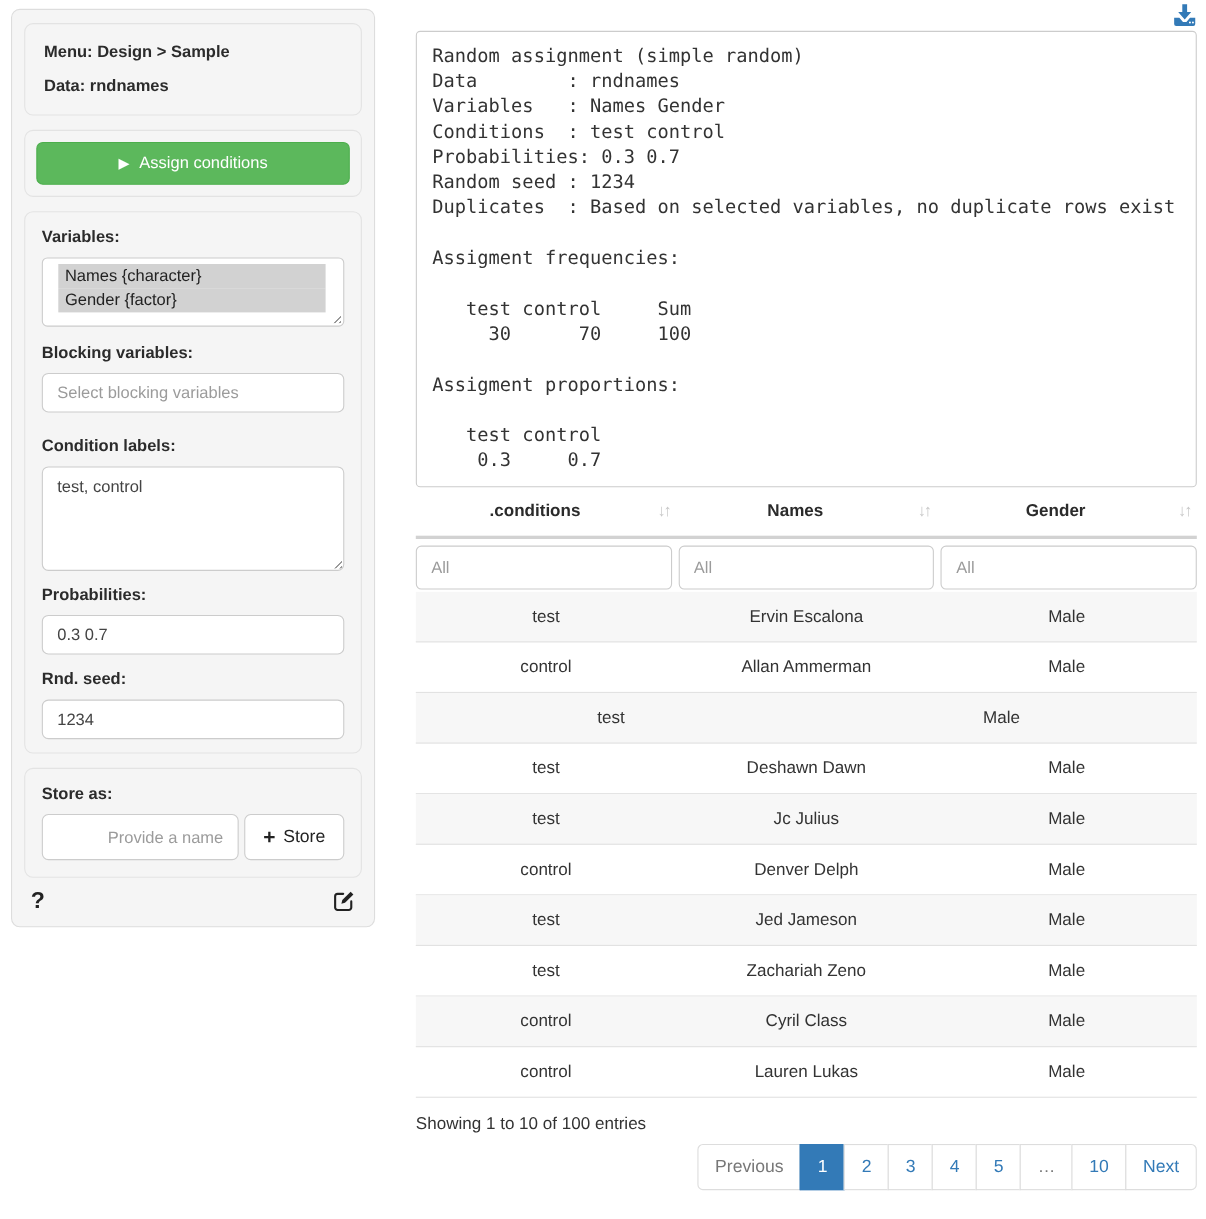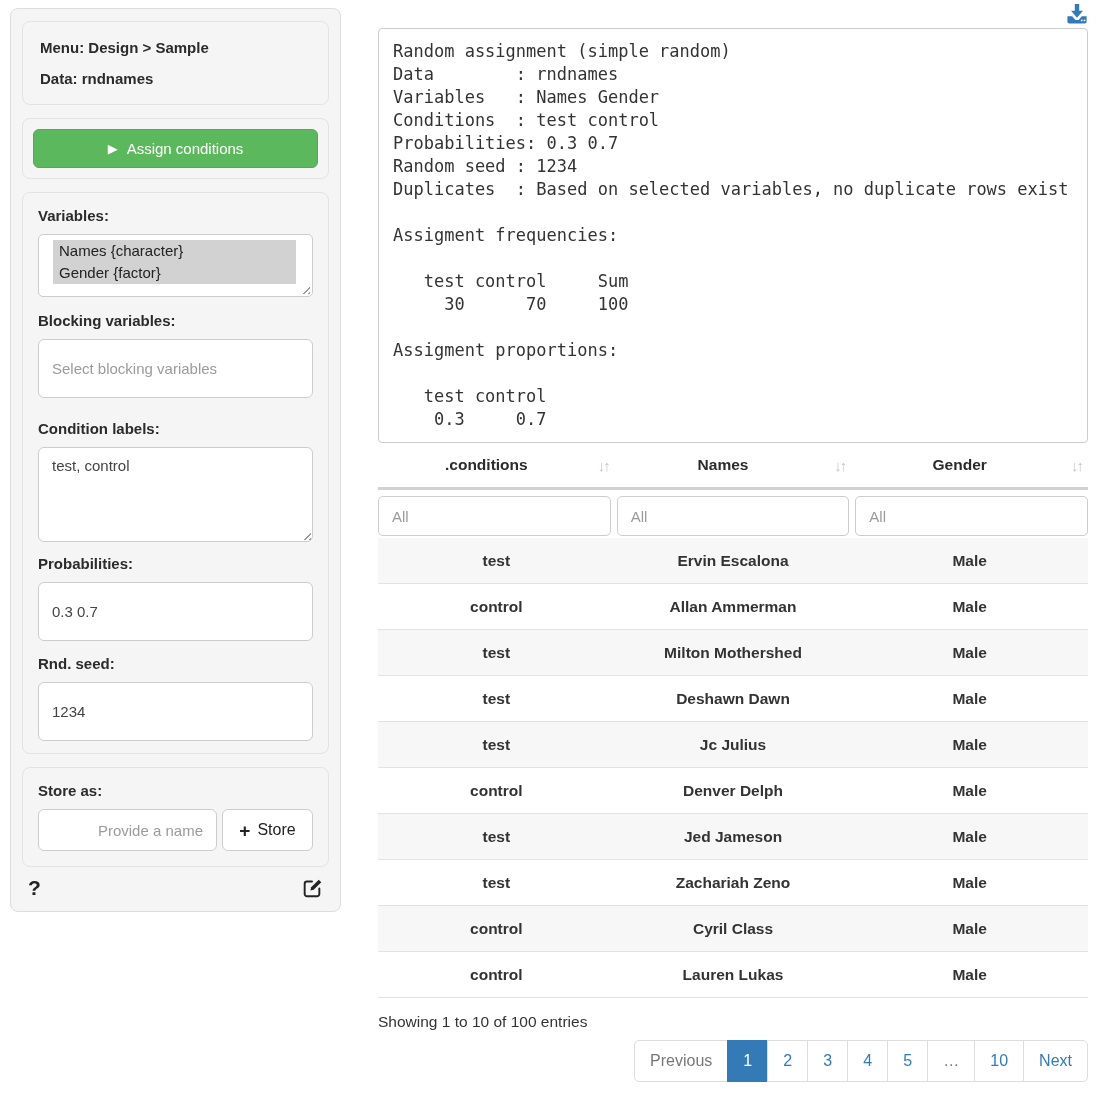--- a/index.html
+++ b/index.html
@@ -50,21 +50,21 @@
     background:#d2d2d2; margin:0 12px 0 10px; padding:0 4px 0 6px;
     cursor:default;
   }
   .resize-handle {
     position:absolute; right:2px; bottom:2px; width:10px; height:10px;
     background:repeating-linear-gradient(135deg, transparent 0 2px, #9a9a9a 2px 3.4px);
     clip-path:polygon(100% 0, 100% 100%, 0 100%);
     cursor:nwse-resize;
   }
   .text-input {
-    width:100%; height:59px;
+    width:100%; height:36px;
     background:#fff; border:1px solid #ccc; border-radius:6px;
     font-family:inherit; font-size:15px; color:#444;
     padding:0 13px; outline:none;
   }
   .text-input::placeholder { color:#9b9b9b; }
   .mb-lg { margin-bottom:22px; }
   .mb-md { margin-bottom:14px; }
   .ta-wrap { position:relative; margin-bottom:13px; }
   .textarea {
     width:100%; height:95px; resize:none; display:block;
@@ -110,21 +110,21 @@
   }
   .sort-ic {
     position:absolute; right:6px; top:50%; transform:translateY(-50%);
     color:#c8c8c8; font-size:15px; letter-spacing:-2px; font-weight:normal;
   }
   .tfilter { display:flex; padding:6px 0 2px 0; }
   .fcell { flex:1 1 0; padding:0 3px; }
   .fcell:first-child { padding-left:0; }
   .fcell:last-child { padding-right:0; }
   .fcell .text-input { height:40px; border-radius:5px; }
-  .tr { display:flex; height:46px; border-bottom:1px solid #e2e2e2;font-weight:bold; }
+  .tr { display:flex; height:46px; border-bottom:1px solid #e2e2e2; }
   .tr:nth-child(odd) { background:#f7f7f7; }
   .td {
     flex:1 1 0; display:flex; align-items:center; justify-content:center;
     font-size:15.5px; color:#333;
   }
   .dt-info { margin-top:15px; font-size:15.5px; color:#333; }
   .dt-paginate { margin-top:9px; display:flex; justify-content:flex-end; }
   .page-btn {
     display:inline-flex; align-items:center; justify-content:center;
     min-width:41px; height:42px; padding:0 15px;
@@ -268,21 +268,20 @@
           <div class="td">Ervin Escalona</div>
           <div class="td">Male</div>
         </div>
         <div class="tr">
           <div class="td">control</div>
           <div class="td">Allan Ammerman</div>
           <div class="td">Male</div>
         </div>
         <div class="tr">
           <div class="td">test</div>
-          <div class="td">Milton Mothershed</div>
           <div class="td">Male</div>
         </div>
         <div class="tr">
           <div class="td">test</div>
           <div class="td">Deshawn Dawn</div>
           <div class="td">Male</div>
         </div>
         <div class="tr">
           <div class="td">test</div>
           <div class="td">Jc Julius</div>

